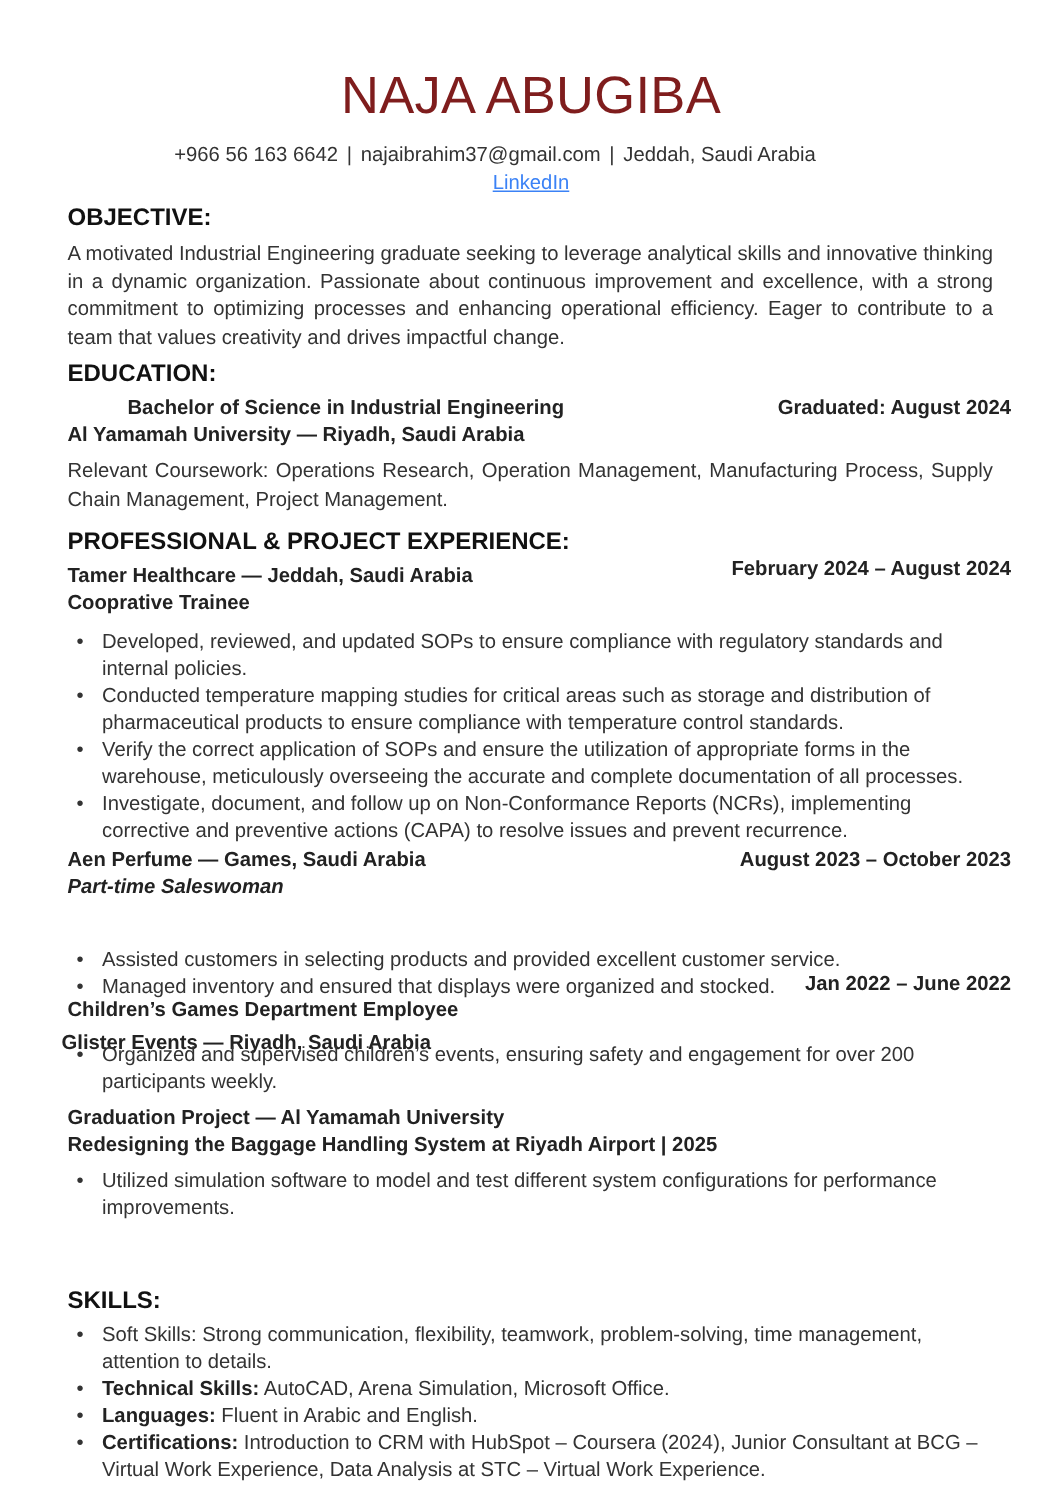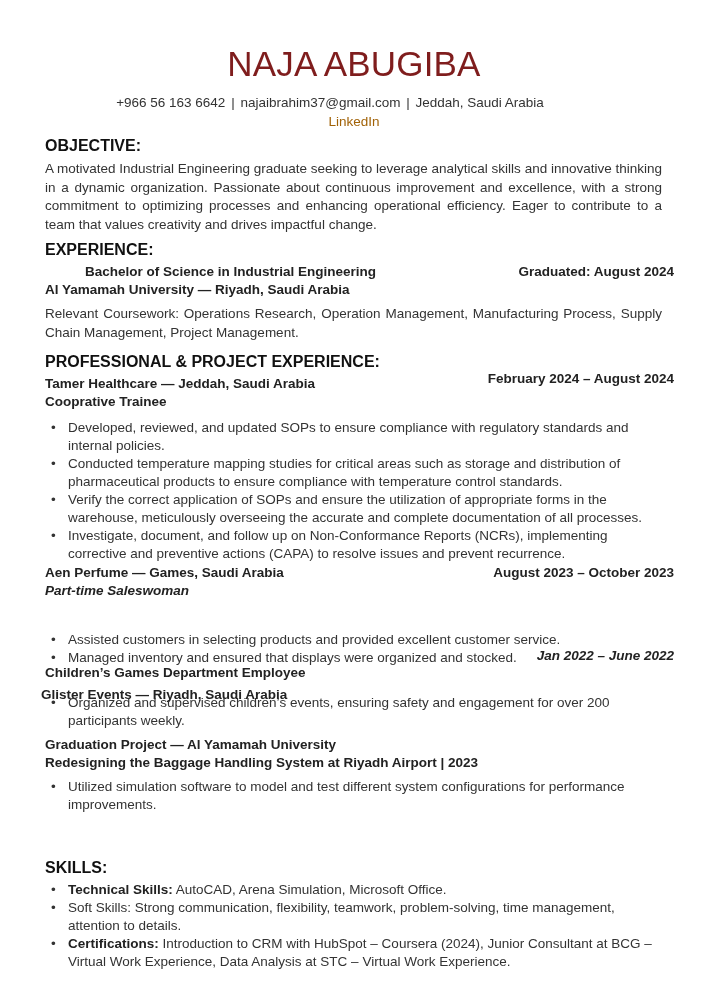--- a/index.html
+++ b/index.html
@@ -16,21 +16,21 @@
     }
     .contact {
       position: absolute; left: 0; width: 660px; top: 95px;
       text-align: center; font-size: 13.5px; color: #333;
     }
     .contact .sep { margin: 0 2px; }
     .linkedin {
       position: absolute; left: 0; width: 708px; top: 114px; text-align: center;
       font-size: 13.5px;
     }
-    .linkedin a { color: #a16207; }
+    .linkedin a { color: #3b82f6; text-decoration: underline; }
     .h {
       position: absolute; left: 45px; font-size: 16px; font-weight: 700; color: #111; margin: 0;
     }
     .p {
       position: absolute; left: 45px; width: 617px; font-size: 13.5px; line-height: 18.5px;
       color: #333; text-align: justify; margin: 0;
     }
     .b { position: absolute; font-size: 13.5px; font-weight: 700; color: #222; }
     .r { position: absolute; right: 34px; font-size: 13.5px; font-weight: 700; color: #222; text-align: right; }
     ul.bl { position: absolute; left: 45px; width: 620px; margin: 0; padding: 0; list-style: none; }
@@ -54,21 +54,21 @@
   <span class="sep">|</span>
   <span>Jeddah, Saudi Arabia</span>
 </div>
 <div class="linkedin">
   <a>LinkedIn</a>
 </div>
 
 <h2 class="h" style="top:137px;">OBJECTIVE:</h2>
 <p class="p" style="top:160px;">A motivated Industrial Engineering graduate seeking to leverage analytical skills and innovative thinking in a dynamic organization. Passionate about continuous improvement and excellence, with a strong commitment to optimizing processes and enhancing operational efficiency. Eager to contribute to a team that values creativity and drives impactful change.</p>
 
-<h2 class="h" style="top:241px;">EXPERIENCE:</h2>
+<h2 class="h" style="top:241px;">EDUCATION:</h2>
 <div class="b" style="left:57px; top:264px;margin-left:28px;">Bachelor of Science in Industrial Engineering</div>
 <div class="r" style="top:264px;">Graduated: August 2024</div>
 <div class="b" style="left:45px; top:282px;">Al Yamamah University — Riyadh, Saudi Arabia</div>
 <p class="p" style="top:305px;">Relevant Coursework: Operations Research, Operation Management, Manufacturing Process, Supply Chain Management, Project Management.</p>
 
 <h2 class="h" style="top:353px;">PROFESSIONAL &amp; PROJECT EXPERIENCE:</h2>
 
 <div class="b" style="left:45px; top:376px;">Tamer Healthcare — Jeddah, Saudi Arabia</div>
 <div class="r" style="top:371px;">February 2024 – August 2024</div>
 <div class="b" style="left:45px; top:394px;">Coopr​ative Trainee</div>
@@ -81,30 +81,31 @@
 
 <div class="b" style="left:45px; top:565px;">Aen Perfume — Games, Saudi Arabia</div>
 <div class="r" style="top:565px;">August 2023 – October 2023</div>
 <div class="b" style="left:45px; top:583px;font-style:italic;">Part-time Saleswoman</div>
 <ul class="bl" style="top:605px;margin-top:26px;">
   <li>Assisted customers in selecting products and provided excellent customer service.</li>
   <li>Managed inventory and ensured that displays were organized and stocked.</li>
 </ul>
 
 <div class="b" style="left:41px; top:647px;margin-top:40px;">Glister Events — Riyadh, Saudi Arabia</div>
-<div class="r" style="top:648px;font-style:italic;">Jan 2022 – June 2022</div>
+<div class="r" style="top:648px;">Jan 2022 – June 2022</div>
 <div class="b" style="left:45px; top:665px;">Children’s Games Department Employee</div>
 <ul class="bl" style="top:694px;">
   <li>Organized and supervised children’s events, ensuring safety and engagement for over 200 participants weekly.</li>
 </ul>
 
 <div class="b" style="left:45px; top:737px;">Graduation Project — Al Yamamah University</div>
-<div class="b" style="left:45px; top:755px;">Redesigning the Baggage Handling System at Riyadh Airport | 2023</div>
+<div class="b" style="left:45px; top:755px;">Redesigning the Baggage Handling System at Riyadh Airport | 2025</div>
 <ul class="bl" style="top:778px;">
   <li>Utilized simulation software to model and test different system configurations for performance improvements.</li>
 </ul>
 
 <h2 class="h" style="top:859px;">SKILLS:</h2>
 <ul class="bl" style="top:881px;">
+  <li><span>Soft Skills: Strong communication, flexibility, teamwork, problem-solving, time management, attention to details.</span></li>
   <li><span class="kw">Technical Skills:</span><span> AutoCAD, Arena Simulation, Microsoft Office.</span></li>
-  <li><span>Soft Skills: Strong communication, flexibility, teamwork, problem-solving, time management, attention to details.</span></li>
+  <li><span class="kw">Languages:</span><span> Fluent in Arabic and English.</span></li>
   <li><span class="kw">Certifications:</span><span> Introduction to CRM with HubSpot – Coursera (2024), Junior Consultant at BCG – Virtual Work Experience, Data Analysis at STC – Virtual Work Experience.</span></li>
 </ul>
 
 </body></html>

